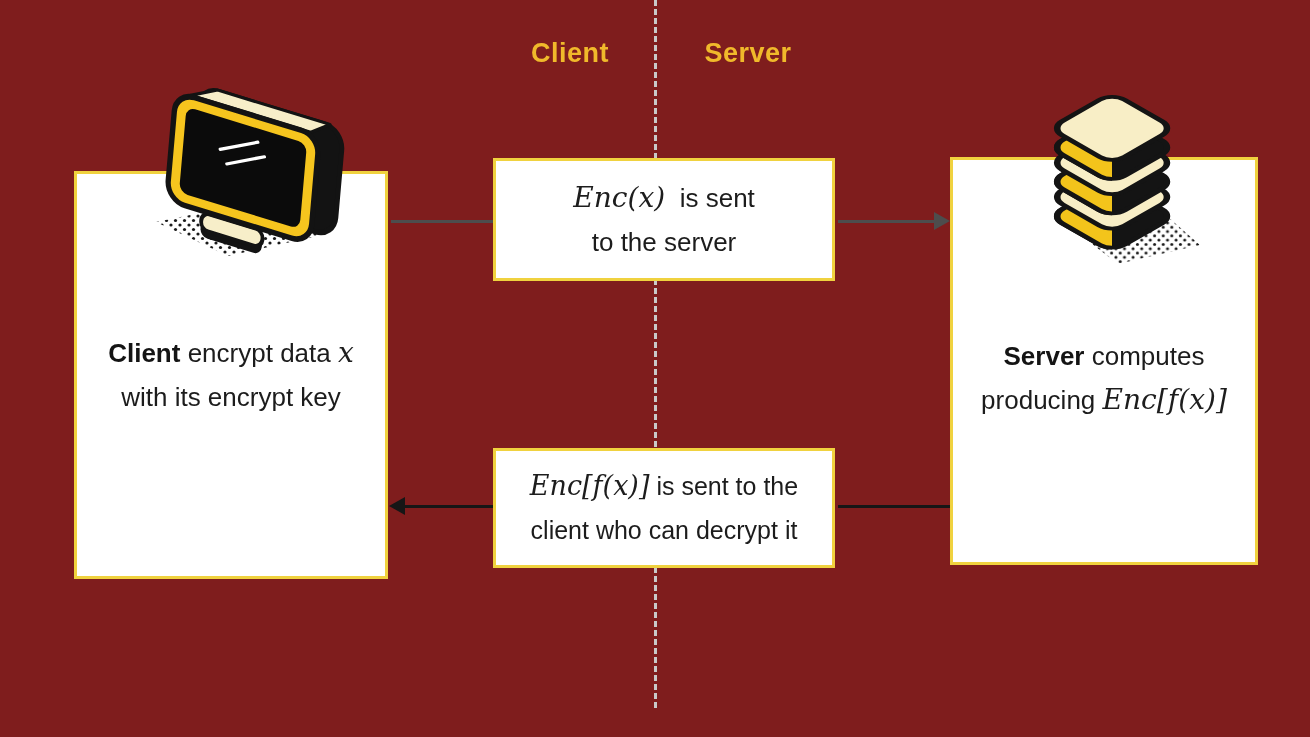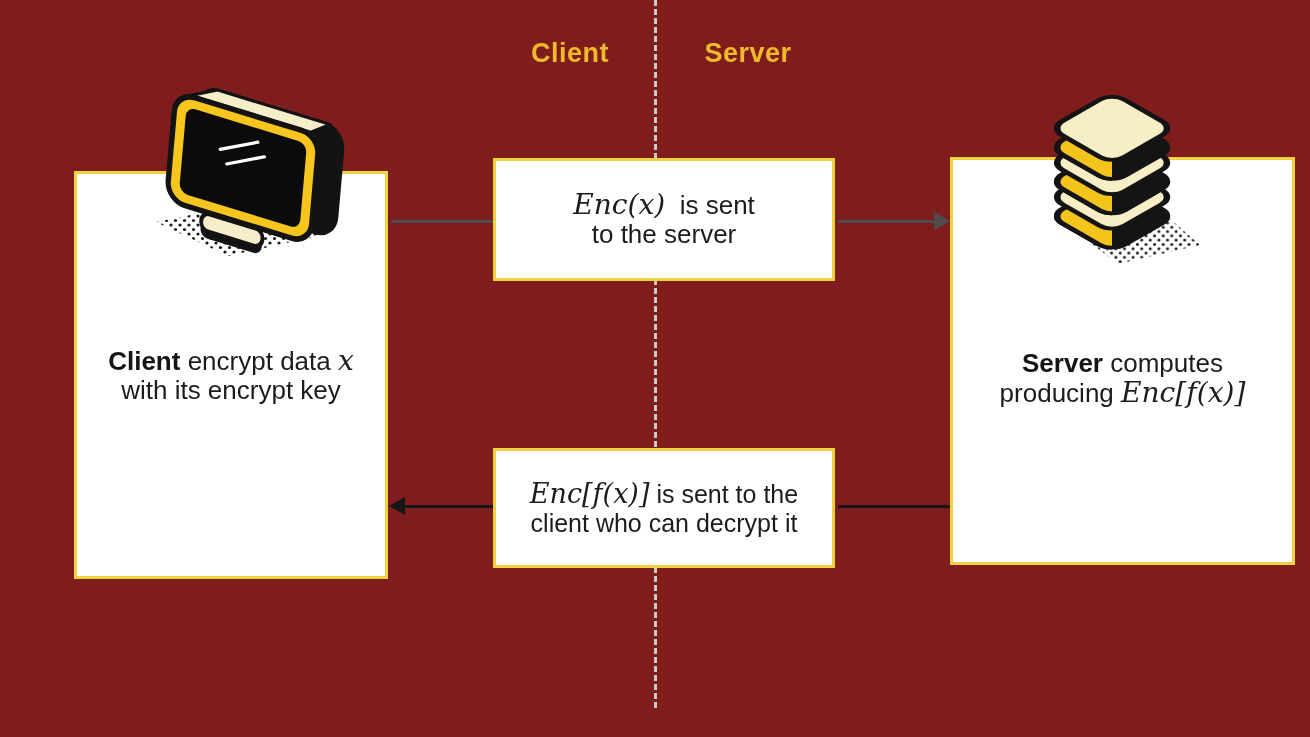--- a/index.html
+++ b/index.html
@@ -18,27 +18,27 @@
     font-size:27px;font-weight:bold;letter-spacing:.5px;color:#f0b92b;z-index:2;
   }
   .lane-label.client{left:490px;}
   .lane-label.server{left:668px;}
   
   .box{
     position:absolute;background:#ffffff;border:3px solid #f0d23f;
     box-sizing:border-box;z-index:1;display:flex;align-items:center;justify-content:center;
   }
   .box .lines{width:100%;text-align:center;}
-  .line{display:block;line-height:29px;font-size:26px;white-space:pre-wrap;}
+  .line{display:block;line-height:44px;font-size:26px;white-space:pre-wrap;}
   .line b{font-weight:bold;color:#141414;}
   .math{
     font-family:"DejaVu Serif",serif;font-style:italic;font-size:1.08em;color:#1d1d1d;
   }
   .client-box{left:74px;top:171px;width:314px;height:408px;}
-  .server-box{left:950px;top:157px;width:345px;height:408px;padding-top:34px;}
+  .server-box{left:950px;top:157px;width:308px;height:408px;padding-top:34px;}
   .msg-box{left:493px;width:342px;}
   .msg-top{top:158px;height:123px;}
   .msg-bottom{top:448px;height:120px;}
   .msg-bottom .line{font-size:25px;}
   
   .hline{position:absolute;height:3px;z-index:1;}
   .hline.gray{background:#4d4d4d;}
   .hline.black{background:#161616;}
   .head{position:absolute;width:0;height:0;z-index:1;}
   .head.right{border-top:9px solid transparent;border-bottom:9px solid transparent;border-left:16px solid #4d4d4d;}

